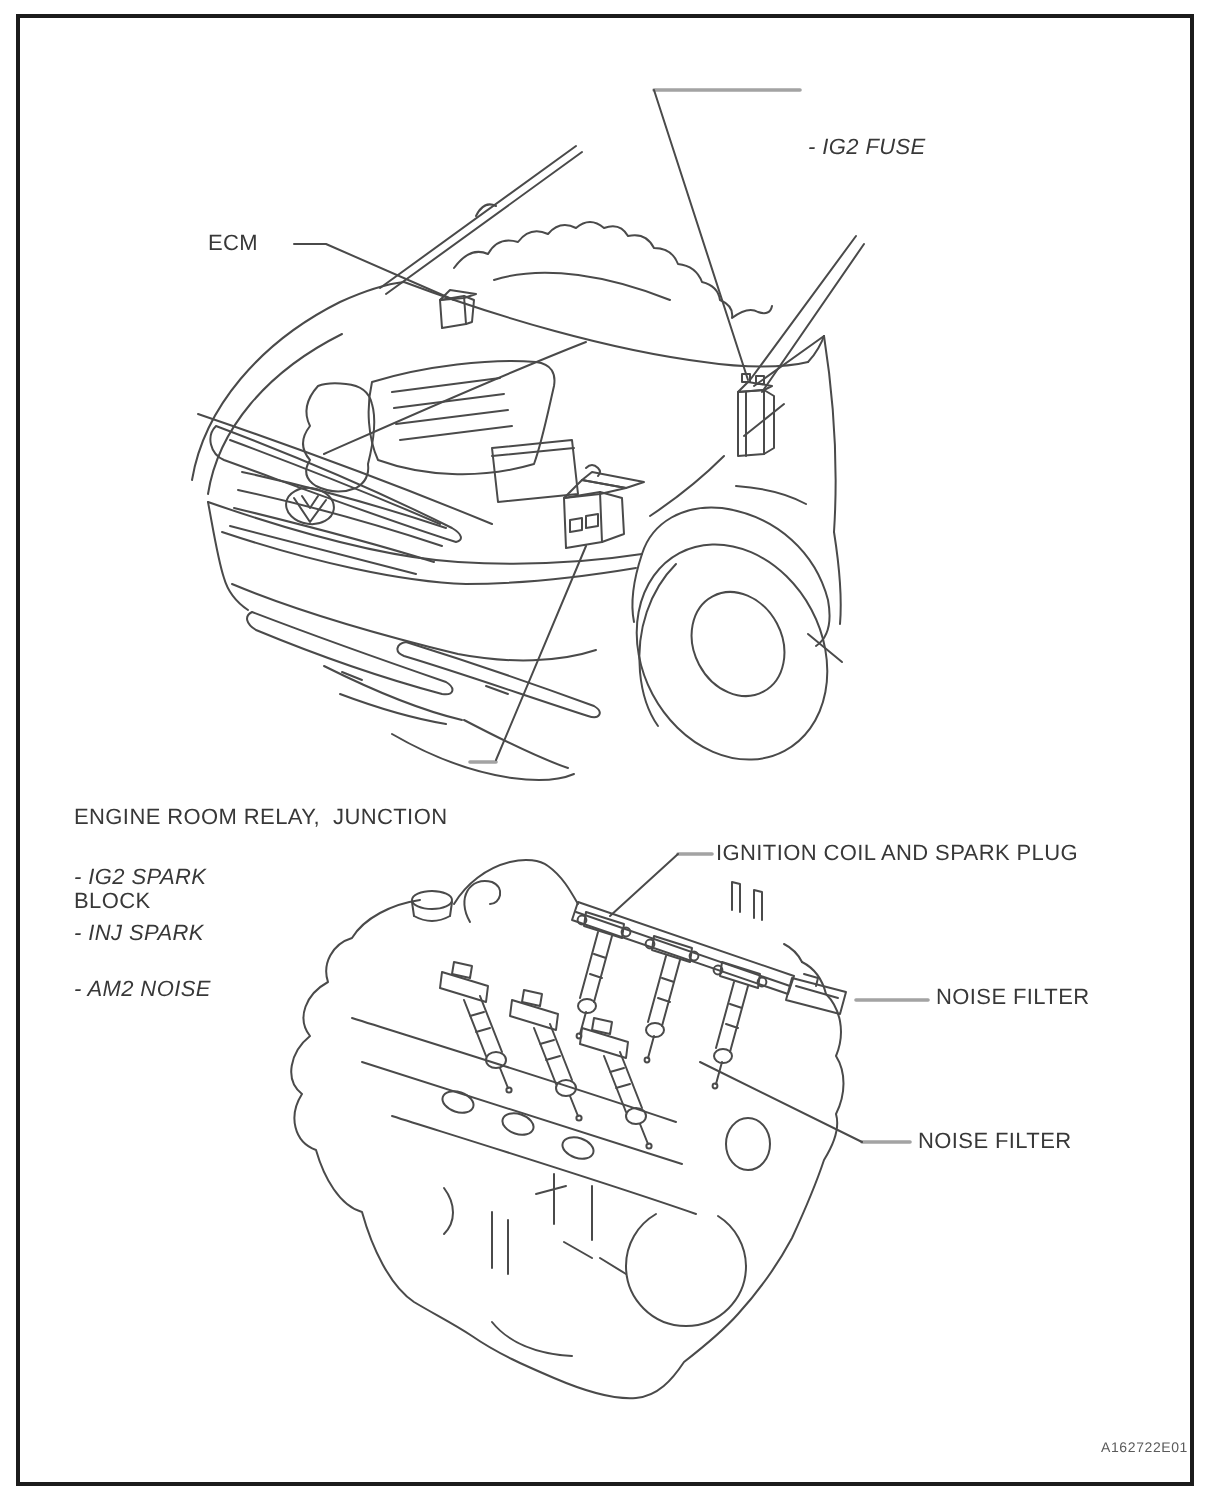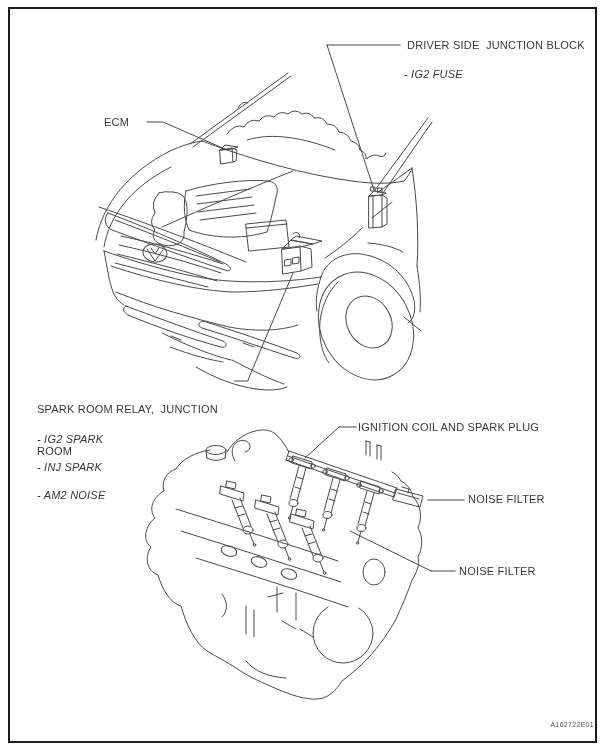--- a/index.html
+++ b/index.html
@@ -239,28 +239,27 @@
       <g stroke="#4a4a4a">
         <path d="M327,45 L374,190"></path>
         <path d="M147,122 L163,122 L227,150"></path>
         <path d="M248,380 L293,273"></path>
         <path d="M339,427 L305,458"></path>
         <path d="M350,531 L431,571"></path>
       </g>
     </g>
   </svg>
 
-  <div class="lbl" style="left:407px;top:38px">DRIVER SIDE  JUNCTION BLOCK</div>
   <div class="sub" style="left:404px;top:68px">- IG2 FUSE</div>
 
   <div class="lbl" style="left:104px;top:115px">ECM</div>
 
   <div class="lbl" style="left:37px;top:374px">
-    <div>SPARK ROOM RELAY,  JUNCTION</div>
-    <div>ROOM</div>
+    <div>ENGINE ROOM RELAY,  JUNCTION</div>
+    <div>BLOCK</div>
   </div>
   <div class="sub" style="left:37px;top:433px">- IG2 SPARK</div>
   <div class="sub" style="left:37px;top:461px">- INJ SPARK</div>
   <div class="sub" style="left:37px;top:489px">- AM2 NOISE</div>
 
   <div class="lbl" style="left:358px;top:420px">IGNITION COIL AND SPARK PLUG</div>
   <div class="lbl" style="left:468px;top:492px">NOISE FILTER</div>
   <div class="lbl" style="left:459px;top:564px">NOISE FILTER</div>
 
   <div id="figcode">A162722E01</div>

